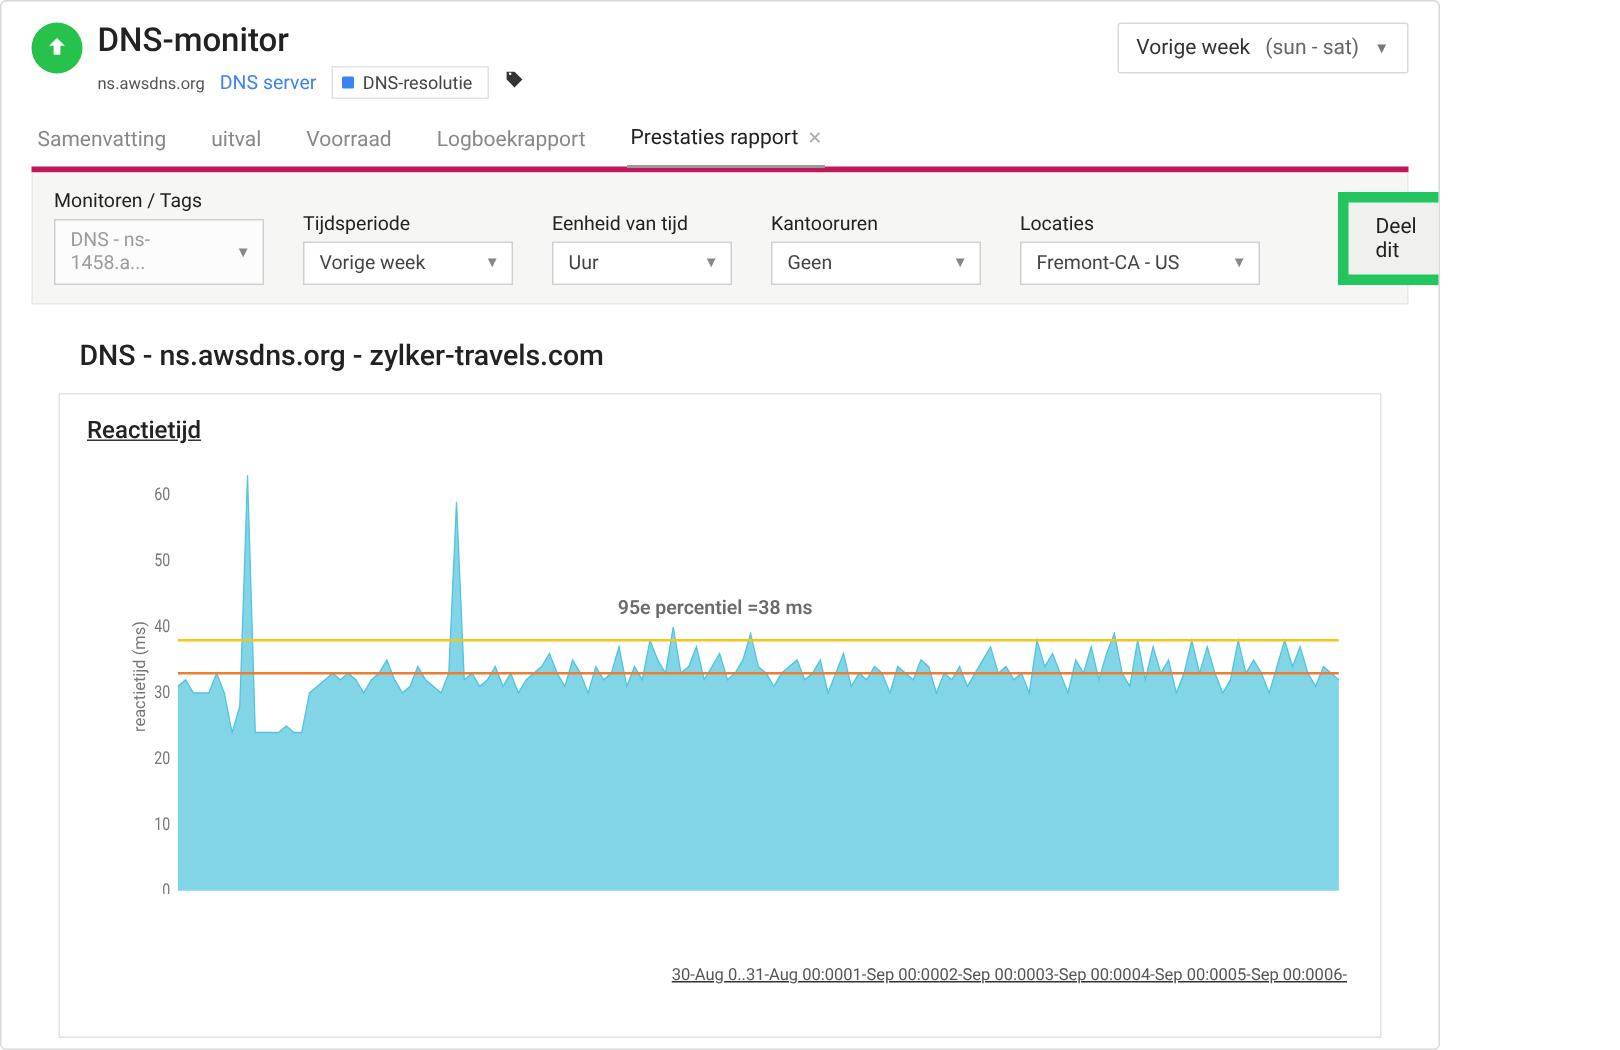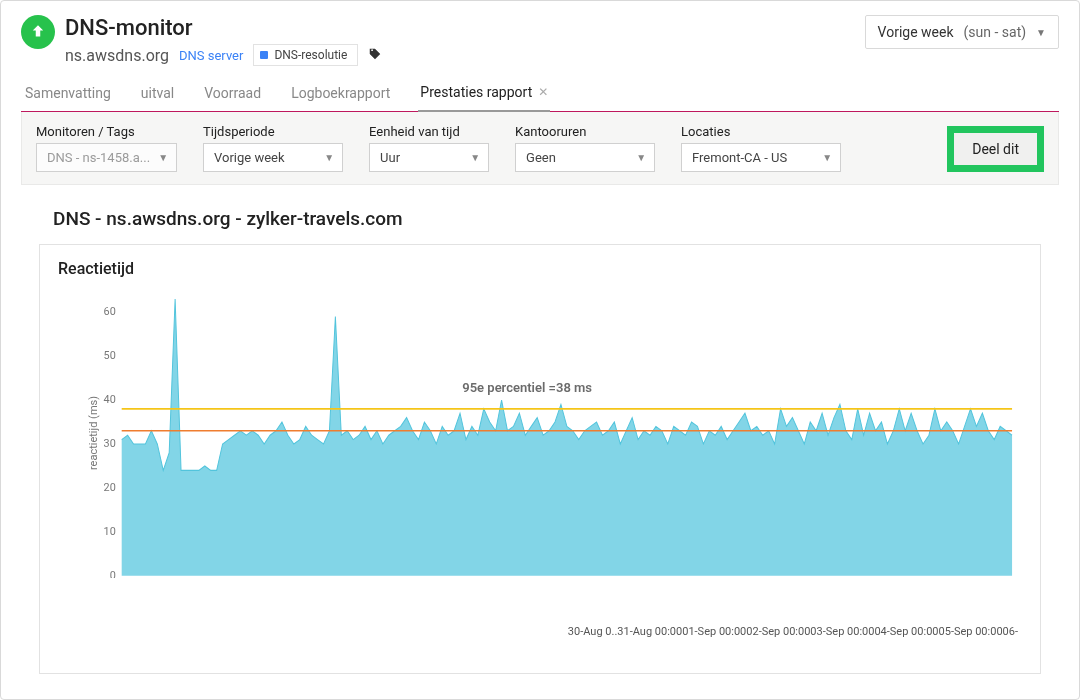--- a/index.html
+++ b/index.html
@@ -3,21 +3,21 @@
 <meta charset="utf-8">
 <style>
 * { box-sizing: border-box; margin: 0; padding: 0; }
 body {
   font-family: -apple-system, BlinkMacSystemFont, "Segoe UI", Roboto, Helvetica, Arial, sans-serif;
   color: #333;
   background: #fff;
   font-size: 13px;
 }
 .outer {
-  width: 1080px;
+  width: 960px;
   height: 700px;
   border: 1px solid #d9d9d9;
   border-radius: 4px;
   padding: 14px 20px 12px 20px;
   overflow: hidden;
 }
 .header-row {
   display: flex;
   align-items: flex-start;
   justify-content: space-between;
@@ -27,41 +27,41 @@
 .status-circle {
   width: 34px; height: 34px; border-radius: 50%;
   background: #27c24c;
   display: flex; align-items: center; justify-content: center;
   margin-right: 10px;
   flex-shrink: 0;
 }
 .status-circle svg { width: 18px; height: 18px; fill: #fff; }
 .title-text h1 { font-size: 22px; font-weight: 500; color: #222; }
 .subline { margin-top: 4px; display: flex; align-items: center; gap: 10px; }
-.subline .domain { font-size: 16px; color: #555; }
+.subline .domain { font-size: 11px; color: #555; }
 .subline .dns-server { font-size: 13px; color: #3b82f6; }
 .badge {
   border: 1px solid #e2e2e2; background: #fff;
   padding: 3px 10px 3px 6px; font-size: 12px; color: #444;
   display: inline-flex; align-items: center; gap: 6px;
 }
 .badge .sq { width: 8px; height: 8px; background: #3b82f6; border-radius: 1px; display: inline-block; }
 .tag-icon { color: #333; }
 .week-picker {
   border: 1px solid #d9d9d9; border-radius: 2px;
   padding: 8px 12px; font-size: 14px; color: #333;
   display: flex; align-items: center; gap: 10px;
   background: #fff;
   cursor: pointer;
 }
 .week-picker .caret { font-size: 10px; color: #777; }
 
 .tabs {
   display: flex; gap: 26px;
-  border-bottom: 1px solid #be185d;
+  border-bottom: 4px solid #be185d;
   margin-top: 10px;
   padding: 0 2px;
 }
 .tab {
   padding: 8px 2px 10px 2px;
   font-size: 14px; color: #888;
   display: flex; align-items: center; gap: 6px;
   cursor: pointer;
 }
 .tab.active { color: #222; border-bottom: 2px solid #999; margin-bottom: -1px; }
@@ -97,20 +97,21 @@
   font-size: 19px; font-weight: 500; color: #222;
   margin: 22px 0 14px 32px;
 }
 
 .chart-card {
   border: 1px solid #e2e2e2; background: #fff;
   margin: 0 18px;
   padding: 14px 14px 8px 14px;
   height: 430px;
   position: relative;
+  text-decoration: underline;
 }
 .chart-card h3 { font-size: 16px; font-weight: 500; color: #222; margin-bottom: 10px; margin-left: 4px; }
 
 .stats-row {
   display: flex; justify-content: space-around;
   margin-bottom: 6px;
   padding: 0 10px;
 }
 .stat { text-align: center; }
 .stat .lab { font-size: 13px; color: #888; }

